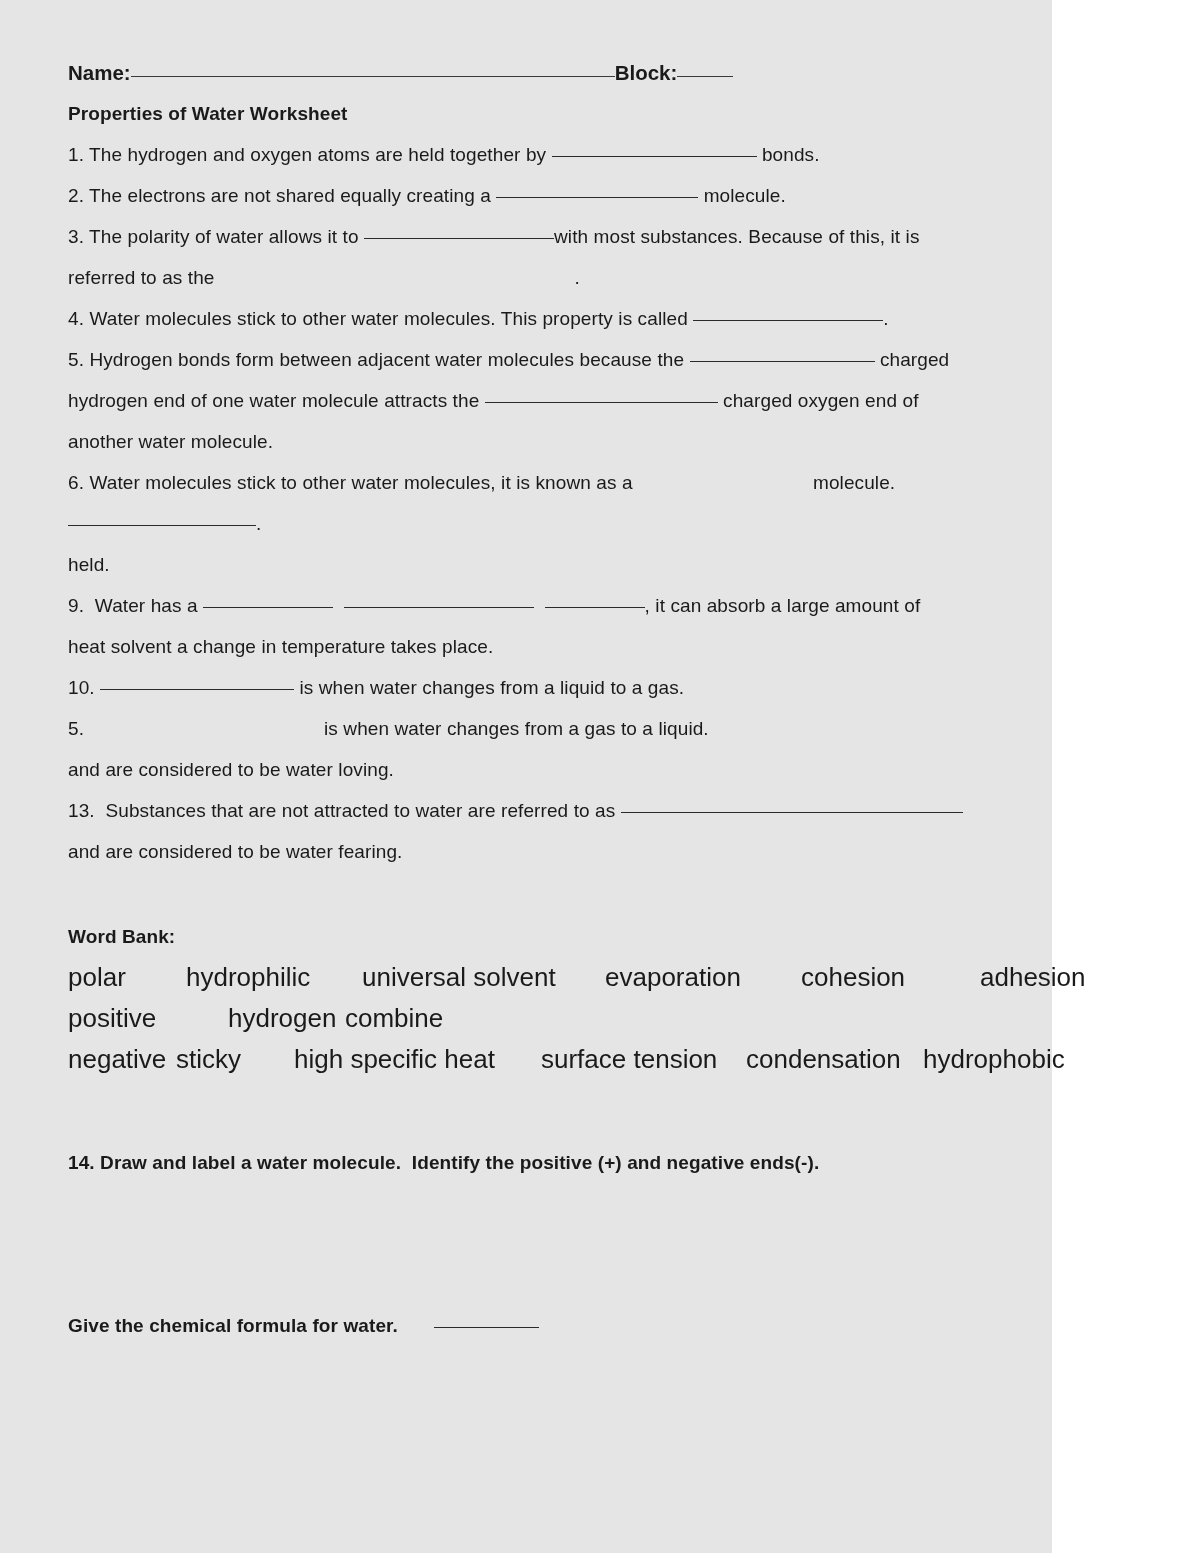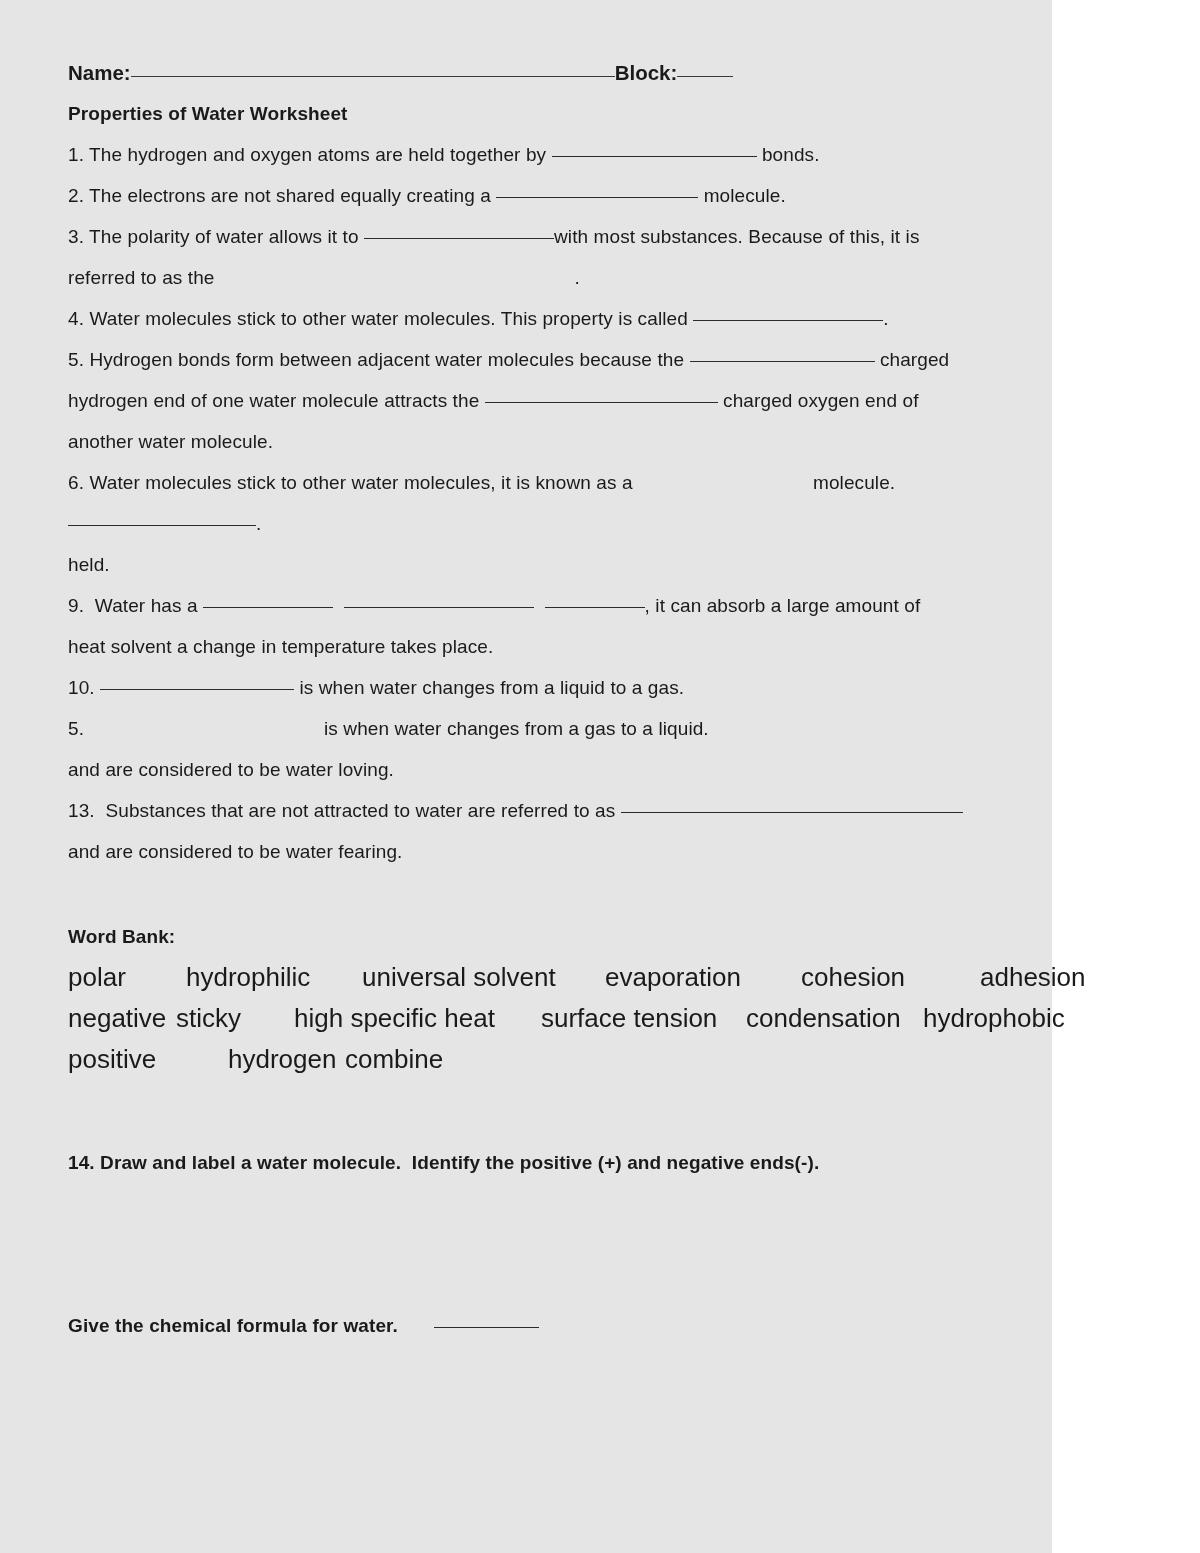--- a/index.html
+++ b/index.html
@@ -127,22 +127,22 @@
 
     <div class="line">and are considered to be water loving.</div>
 
     <div class="line"><span>13.  Substances that are not attracted to water are referred to as </span><span class="blk" style="width:342px"></span></div>
     <div class="line">and are considered to be water fearing.</div>
 
     <div class="spacer-md"></div>
 
     <div class="line bold">Word Bank:</div>
     <div class="wb-row"><span class="wb-word" style="width: 118px;">polar</span><span class="wb-word" style="width: 176px;">hydrophilic</span><span class="wb-word" style="width: 243px;">universal solvent</span><span class="wb-word" style="width: 196px;">evaporation</span><span class="wb-word" style="width: 179px;">cohesion</span><span class="wb-word">adhesion</span></div>
+    <div class="wb-row"><span class="wb-word" style="width: 160px;">positive</span><span class="wb-word" style="width: 117px;">hydrogen</span><span class="wb-word">combine</span></div>
     <div class="wb-row"><span class="wb-word" style="width: 108px;">negative</span><span class="wb-word" style="width: 118px;">sticky</span><span class="wb-word" style="width: 247px;">high specific heat</span><span class="wb-word" style="width: 205px;">surface tension</span><span class="wb-word" style="width: 177px;">condensation</span><span class="wb-word">hydrophobic</span></div>
-    <div class="wb-row"><span class="wb-word" style="width: 160px;">positive</span><span class="wb-word" style="width: 117px;">hydrogen</span><span class="wb-word">combine</span></div>
 
     <div class="spacer-lg"></div>
 
     <div class="line bold">14. Draw and label a water molecule.  Identify the positive (+) and negative ends(-).</div>
 
     <div class="spacer-draw"></div>
 
     <div class="line bold"><span>Give the chemical formula for water.</span><span class="gap" style="width:36px"></span><span class="blk" style="width:105px"></span></div>
 
   </div>

